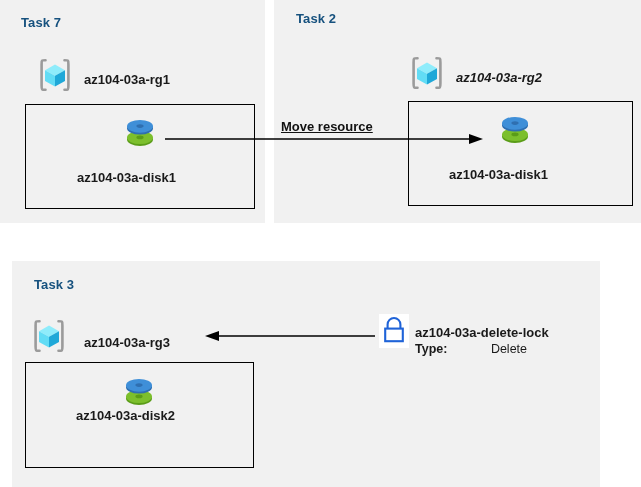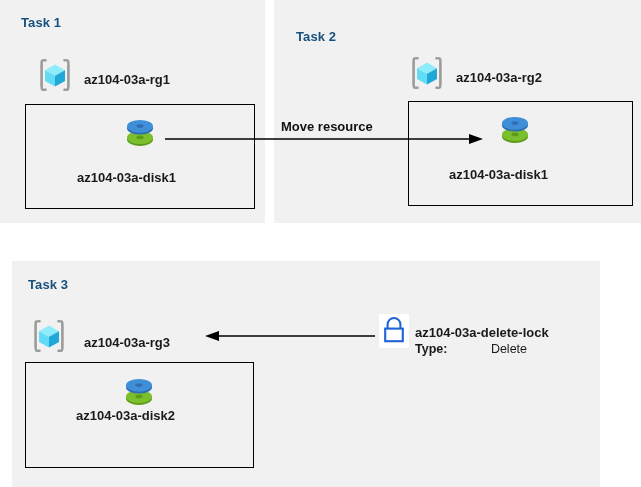--- a/index.html
+++ b/index.html
@@ -25,22 +25,22 @@
 
   .task-title {
     position: absolute;
     font-size: 13px;
     font-weight: bold;
     color: #16517e;
     letter-spacing: 0.1px;
     white-space: nowrap;
   }
   #title-task1 { left: 21px;  top: 15px; }
-  #title-task2 { left: 296px; top: 29px; }
-  #title-task3 { left: 28px;  top: 277px; }
+  #title-task2 { left: 296px; top: 11px; }
+  #title-task3 { left: 34px;  top: 277px; }
 
   .inner-box {
     position: absolute;
     border: 1.6px solid #000000;
     box-sizing: border-box;
     background: transparent;
   }
   #box-task1 { left: 25px;  top: 104px; width: 230px; height: 105px; }
   #box-task2 { left: 408px; top: 101px; width: 225px; height: 105px; }
   #box-task3 { left: 25px;  top: 362px; width: 229px; height: 106px; }
@@ -77,34 +77,35 @@
 
   .node-label {
     position: absolute;
     font-size: 13px;
     font-weight: bold;
     color: #1a1a1a;
     white-space: nowrap;
     margin-top: 8px;
   }
   #label-rg1   { left: 84px;  top: 64px; }
-  #label-rg2   { left: 456px; top: 62px; }
+  #label-rg2   { left: 456px; top: 62px; font-style: italic; }
   #label-rg3   { left: 84px;  top: 327px; }
   #label-disk1 { left: 77px;  top: 162px; }
   #label-disk2 { left: 449px; top: 159px; }
   #label-disk3 { left: 76px;  top: 400px; }
 
   #label-move {
     position: absolute;
     left: 281px;
     top: 119px;
     font-size: 13px;
     font-weight: bold;
     color: #111111;
     white-space: nowrap;
+    text-decoration: underline;
   }
 
   #lock-label-name {
     position: absolute;
     left: 415px;
     top: 325px;
     font-size: 13px;
     font-weight: bold;
     color: #1a1a1a;
     white-space: nowrap;
@@ -127,21 +128,21 @@
   #arrow-move  { left: 165px; top: 128px; width: 318px; height: 22px; }
   #arrow-lock  { left: 205px; top: 325px; width: 170px; height: 22px; }
 </style>
 </head>
 <body>
 
 <div class="panel" id="panel-task1"></div>
 <div class="panel" id="panel-task2"></div>
 <div class="panel" id="panel-task3"></div>
 
-<div class="task-title" id="title-task1">Task 1</div>
+<div class="task-title" id="title-task1">Task 7</div>
 <div class="task-title" id="title-task2">Task 2</div>
 <div class="task-title" id="title-task3">Task 3</div>
 
 <div class="inner-box" id="box-task1"></div>
 <div class="inner-box" id="box-task2"></div>
 <div class="inner-box" id="box-task3"></div>
 
 <svg class="rg-icon" id="rg-icon-1" viewBox="0 0 38 38">
   <g fill="none" stroke="#9b9b9b" stroke-width="2.6" stroke-linecap="round" stroke-linejoin="round">
     <path d="M9.5 4.2 C5.6 4.2 5.6 4.2 5.6 8.4 L5.6 29.6 C5.6 33.8 5.6 33.8 9.5 33.8"></path>

